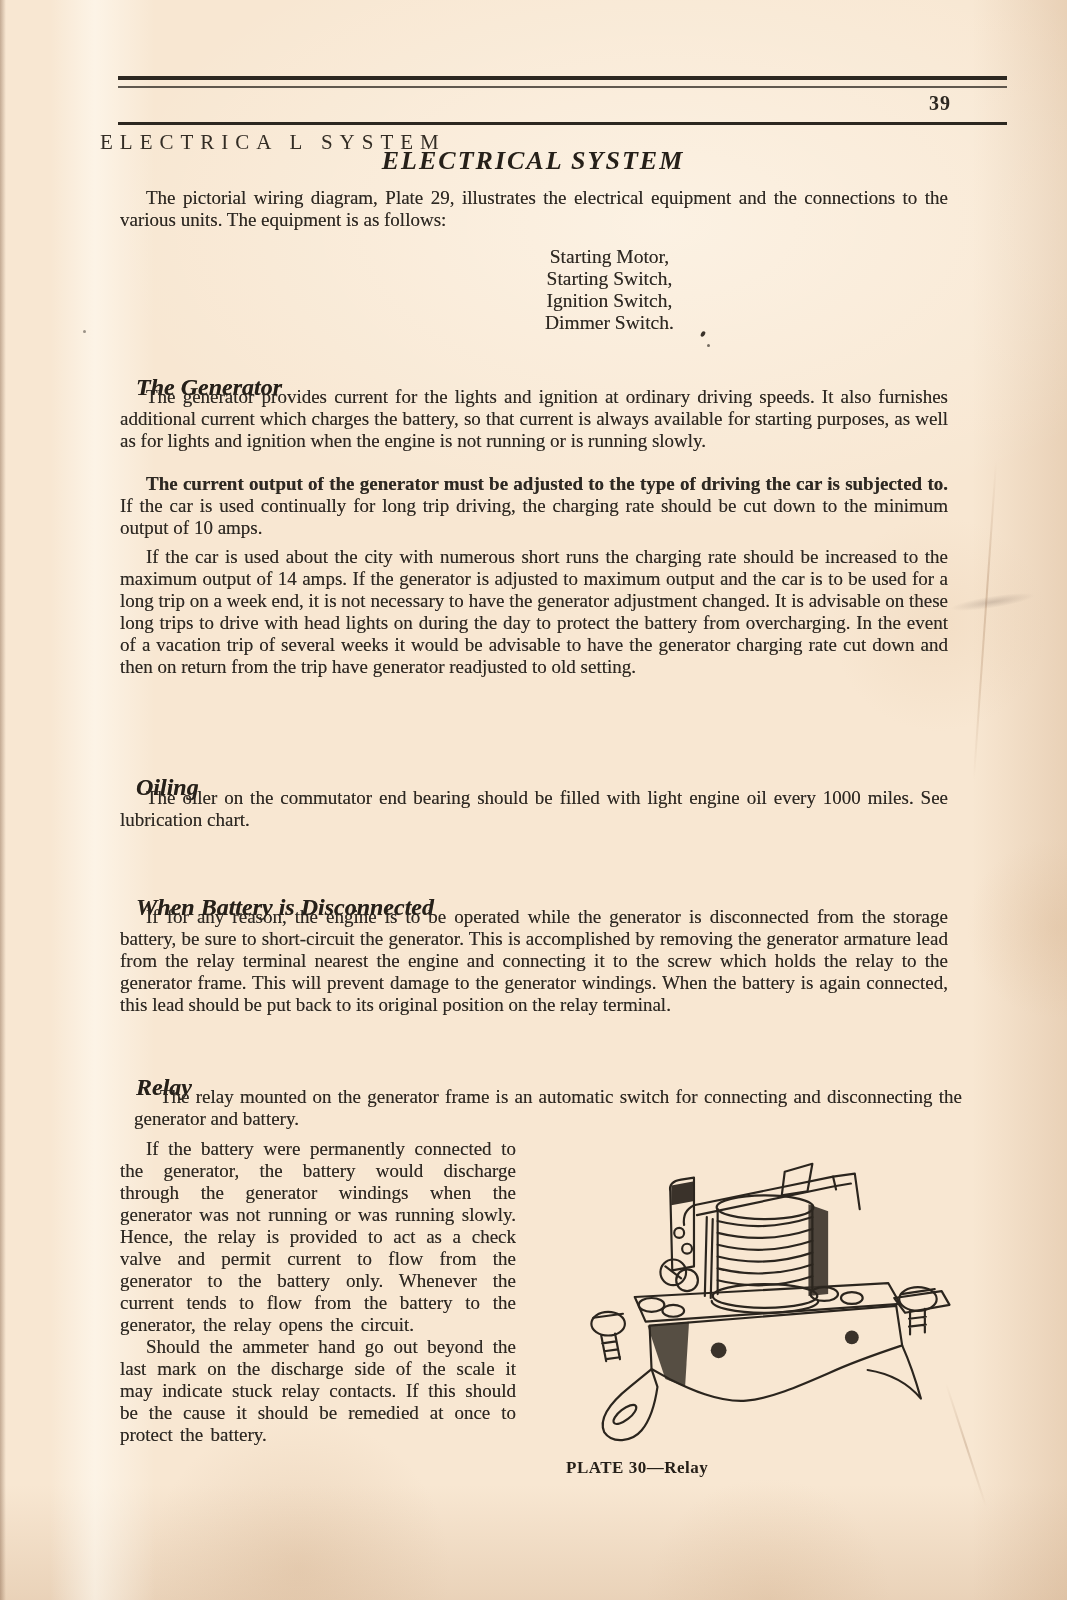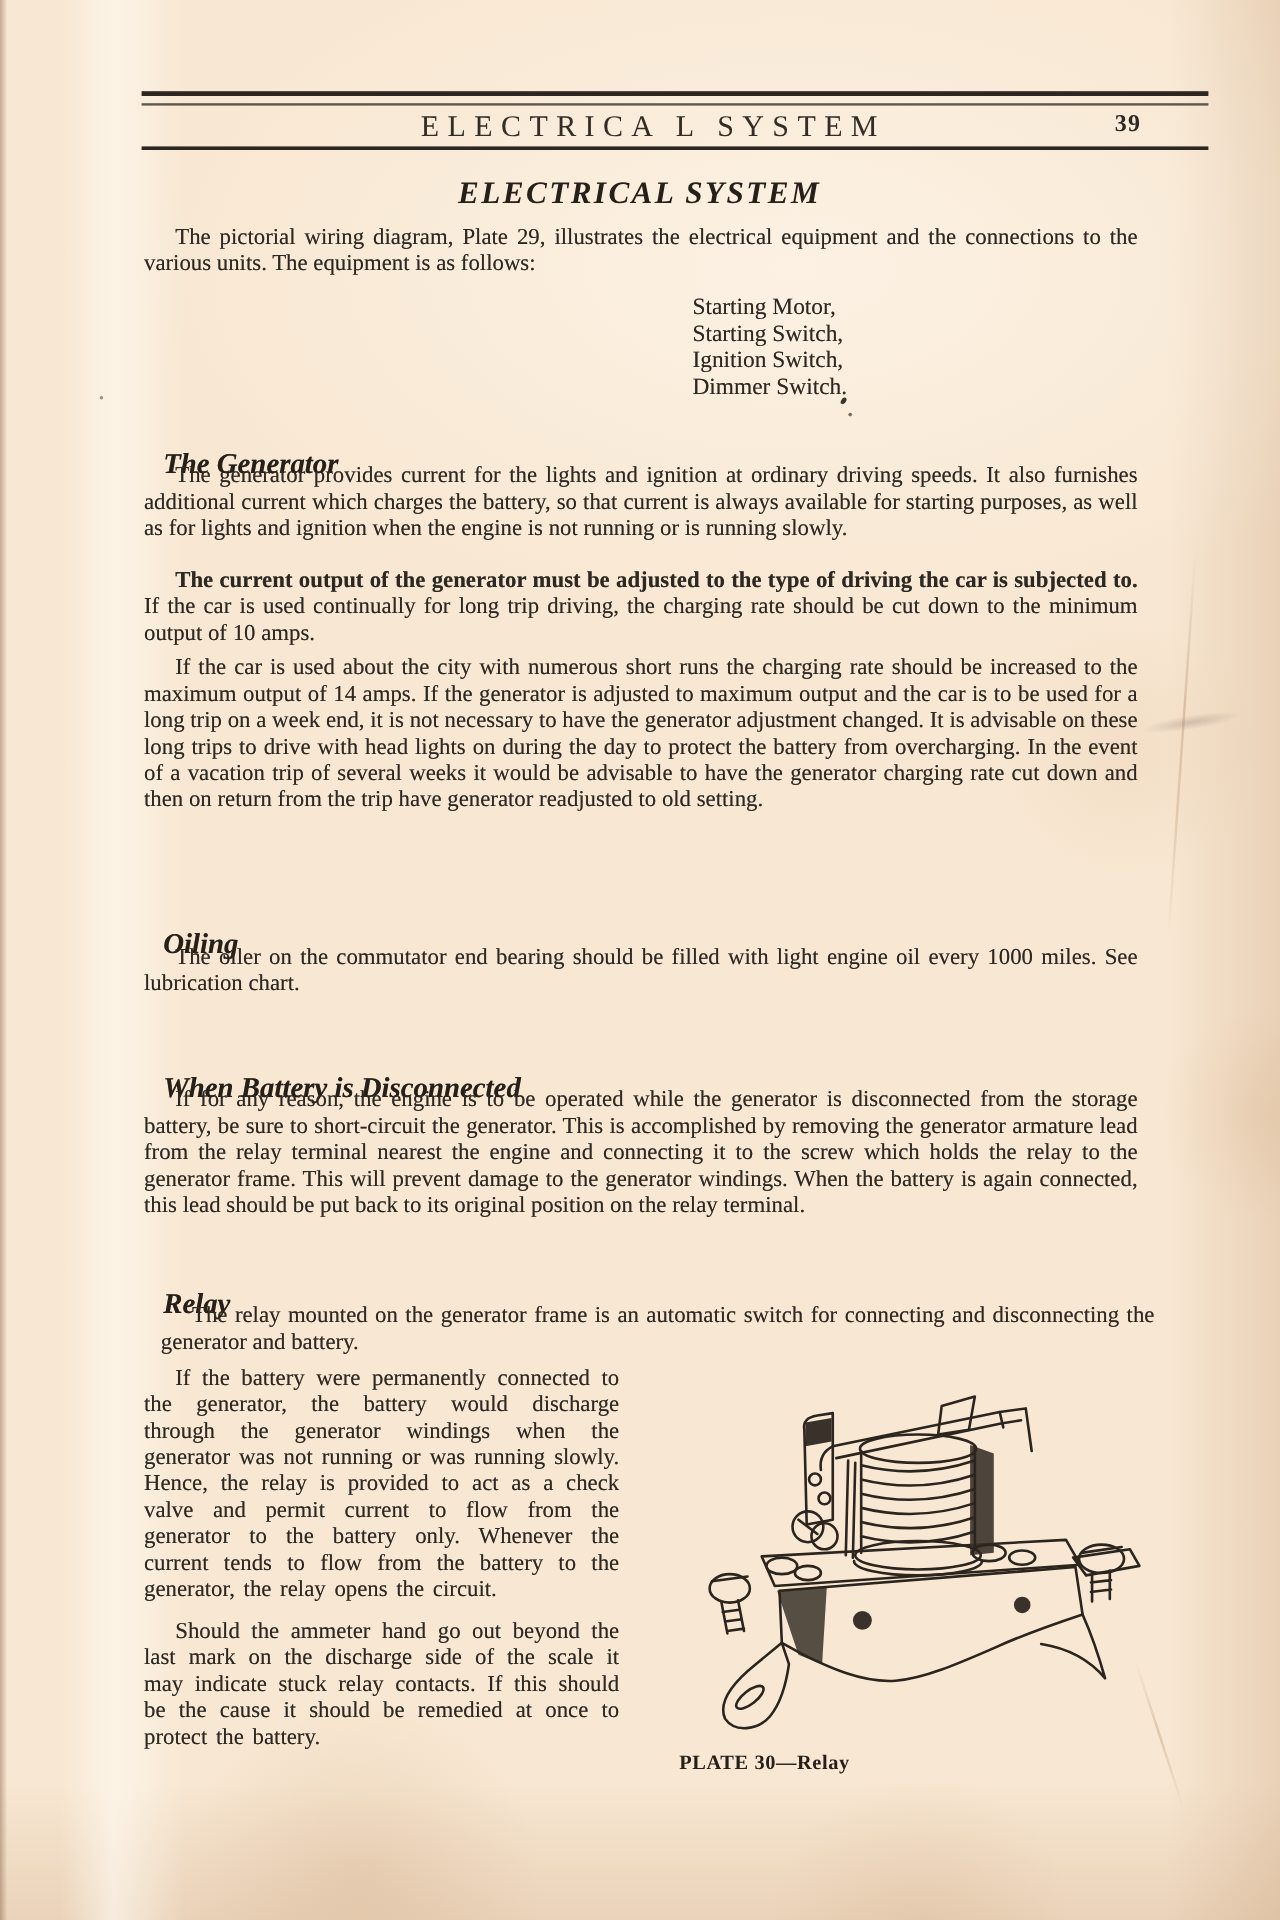--- a/index.html
+++ b/index.html
@@ -19,43 +19,43 @@
       linear-gradient(0deg, rgba(200,162,126,.30) 0px, rgba(200,162,126,0) 115px),
       radial-gradient(circle 150px at 88% 39%, rgba(225,192,156,.22), transparent 72%),
       radial-gradient(circle 210px at 28% 98%, rgba(208,172,136,.30), transparent 72%),
       radial-gradient(circle 170px at 72% 100%, rgba(214,179,142,.26), transparent 72%),
       radial-gradient(circle 120px at 99% 58%, rgba(220,184,146,.25), transparent 75%),
       #f8e7d2;
   }
   .abs{position:absolute;}
   .rule{background:#2c2720;}
   .running-head{
-    font-size:25px;letter-spacing:7px;color:#332d25;
-    text-align:center;display:block;transform:translateX(-18px);
+    font-size:21px;letter-spacing:7px;color:#332d25;
+    text-align:left;display:block;transform:translateX(-18px);margin-top:38px;
   }
   .page-number{
     position:absolute;right:56px;top:0;font-size:20px;font-weight:bold;
     letter-spacing:1px;color:#2d2822;
   }
   .page-title{
     font-size:26px;font-weight:bold;letter-spacing:2px;margin:0;
     text-align:center;color:#262019;font-style:italic;
   }
   .body-text{
     font-size:19px;line-height:22px;text-align:justify;margin:0;
     color:#2d2822;text-shadow:0 0 .4px rgba(45,40,34,.55);
   }
   .indent{text-indent:26px;}
   .sec-heading{
     font-size:24px;font-weight:bold;font-style:italic;margin:16px;
     color:#262019;text-shadow:0 0 .4px rgba(38,32,25,.5);
   }
   .equip{font-size:19.5px;line-height:22px;text-shadow:0 0 .4px rgba(45,40,34,.5);}
   .narrow-col .body-text{word-spacing:2.5px;}
-  .narrow-col p + p{margin-top:13px;}
+  .narrow-col p + p{margin-top:0;}
   .figure-caption{
     display:block;text-align:left;font-size:17px;font-weight:bold;
     letter-spacing:.5px;margin-top:8px;color:#262019;
   }
   .crease{
     position:absolute;pointer-events:none;
   }
   .speck{position:absolute;background:#3a332b;pointer-events:none;}
   svg .ln{stroke:#2b251e;stroke-width:2.2;fill:none;stroke-linecap:round;stroke-linejoin:round;}
   svg .fillDark{fill:#3a322a;stroke:none;}
@@ -72,21 +72,21 @@
     <span class="running-head">ELECTRICA L SYSTEM</span>
     <span class="page-number">39</span>
   </div>
 
   <div class="abs rule" style="left:118px;top:122px;width:889px;height:2.5px;"></div>
 
   <h1 class="abs page-title" style="left:120px;top:146px;width:826px;">ELECTRICAL SYSTEM</h1>
 
   <p class="abs body-text indent" style="left:120px;top:187px;width:828px;">The pictorial wiring diagram, Plate 29, illustrates the electrical equipment and the connections to the various units.  The equipment is as follows:</p>
 
-  <div class="abs equip" style="left:577px;top:246px;">
+  <div class="abs equip" style="left:545px;top:246px;text-align:center;">
     <div>Starting Motor,</div>
     <div>Starting Switch,</div>
     <div>Ignition Switch,</div>
     <div>Dimmer Switch.</div>
   </div>
 
   <h2 class="abs sec-heading" style="left:120px;top:358px;">The Generator</h2>
   <p class="abs body-text indent" style="left:120px;top:386px;width:828px;">The generator provides current for the lights and ignition at ordinary driving speeds. It also furnishes additional current which charges the battery, so that current is always available for starting purposes, as well as for lights and ignition when the engine is not running or is running slowly.</p>
   <p class="abs body-text indent" style="left:120px;top:473px;width:828px;"><strong>The current output of the generator must be adjusted to the type of driving the car is subjected to.</strong>
     <span>If the car is used continually for long trip driving, the charging rate should be cut down to the minimum output of 10 amps.</span></p>

